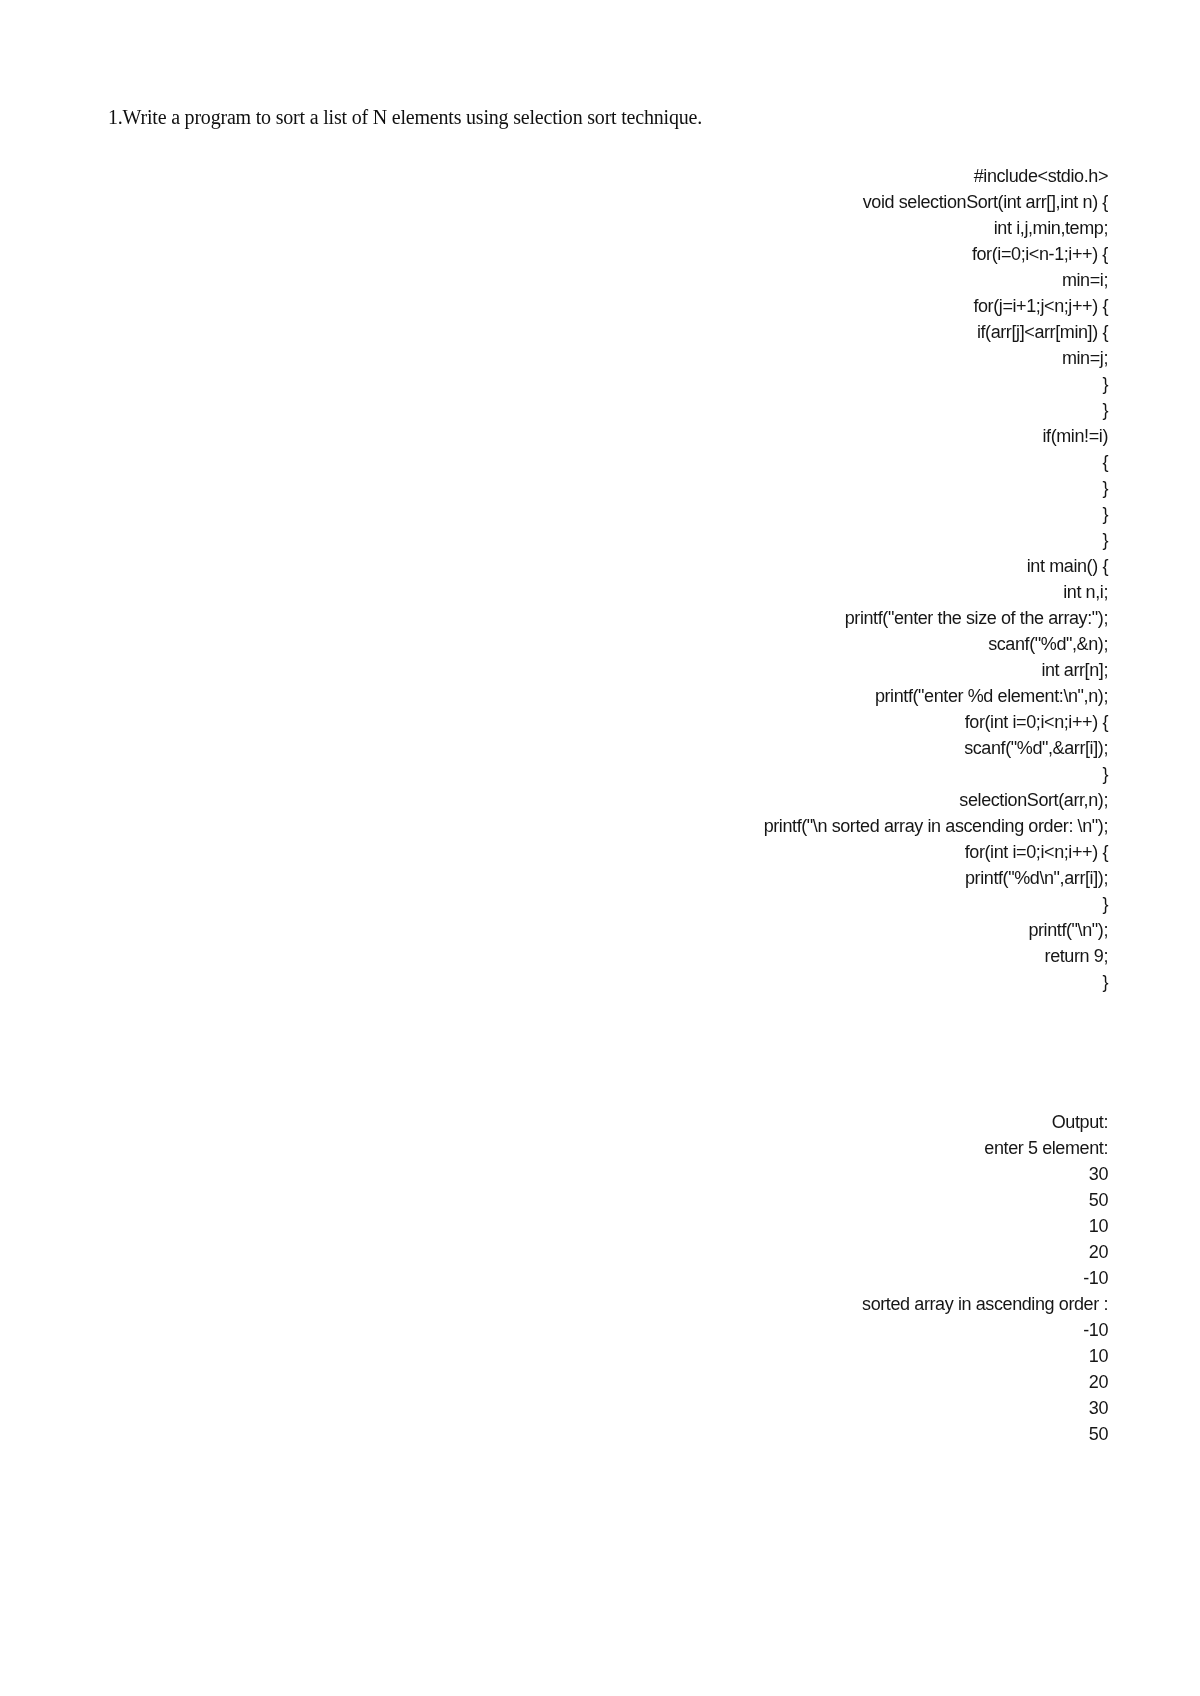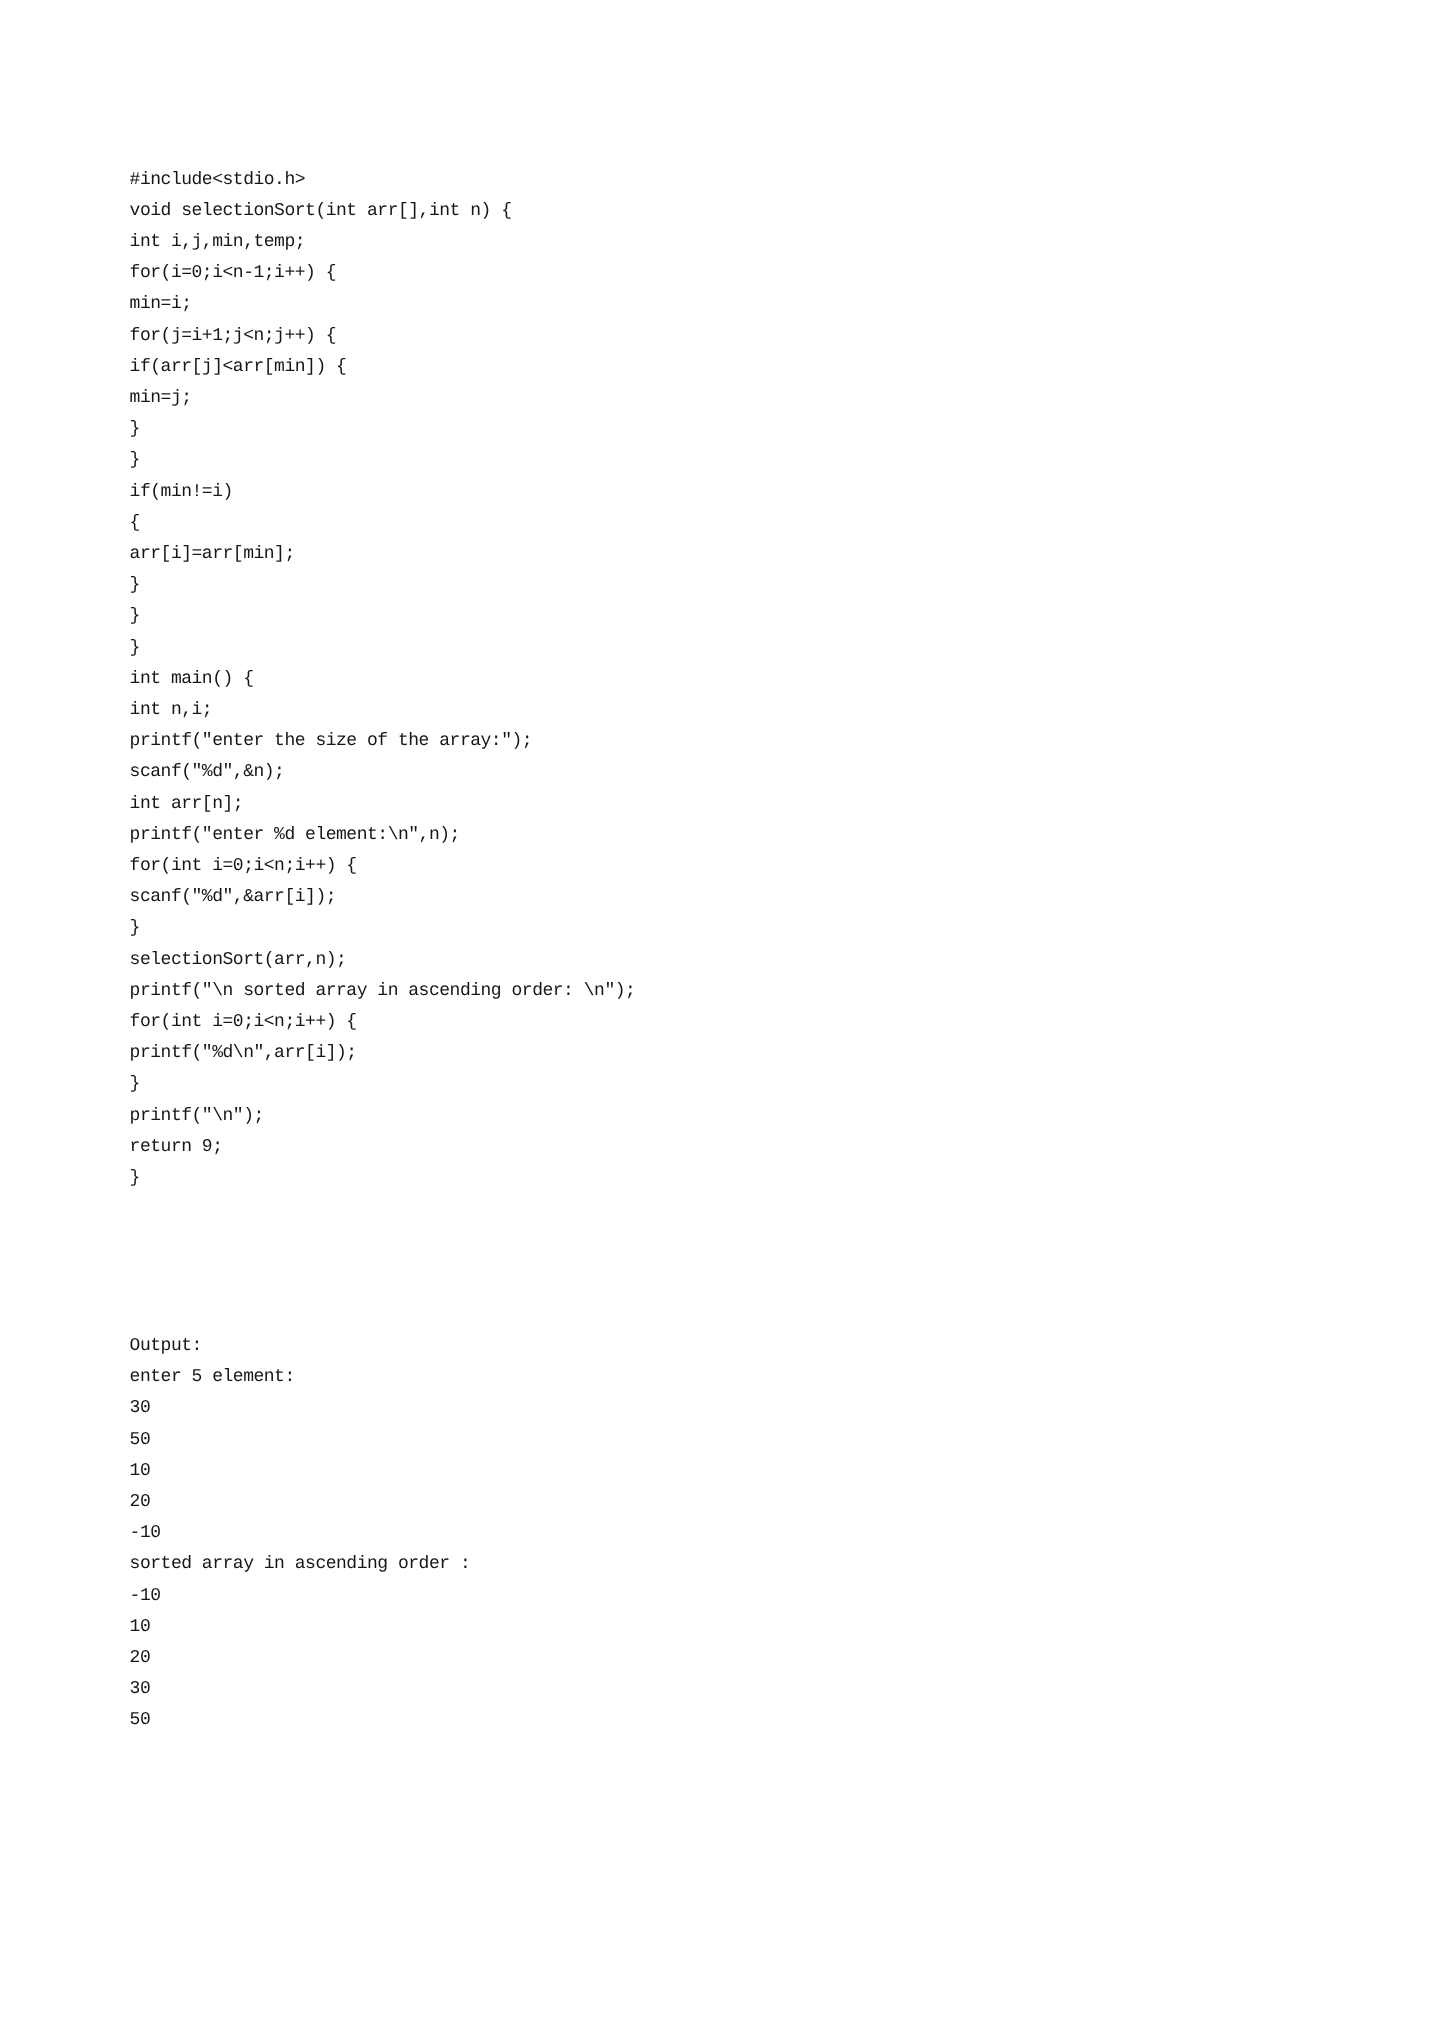--- a/index.html
+++ b/index.html
@@ -29,47 +29,48 @@
     color: #101010;
     white-space: pre;
   }
   .code-block {
     margin-top: 33px;
   }
   .output-block {
     margin-top: 114px;
   }
   .line {
-    font-family: Liberation Mono, monospace;
-    font-size: 15px;
+    font-family: Liberation Sans, sans-serif;
+    font-size: 18px;
     letter-spacing: -0.4px;
     line-height: 26px;
     color: #161616;
     white-space: pre;
+    text-align: right;
   }
 </style>
 </head>
 <body>
 
 <div class="page">
+  <div class="title">1.Write a program to sort a list of N elements using selection sort technique.</div>
 
   <div class="code-block">
       <div class="line">#include&lt;stdio.h&gt;</div>
       <div class="line">void selectionSort(int arr[],int n) {</div>
       <div class="line">int i,j,min,temp;</div>
       <div class="line">for(i=0;i&lt;n-1;i++) {</div>
       <div class="line">min=i;</div>
       <div class="line">for(j=i+1;j&lt;n;j++) {</div>
       <div class="line">if(arr[j]&lt;arr[min]) {</div>
       <div class="line">min=j;</div>
       <div class="line">}</div>
       <div class="line">}</div>
       <div class="line">if(min!=i)</div>
       <div class="line">{</div>
-      <div class="line">arr[i]=arr[min];</div>
       <div class="line">}</div>
       <div class="line">}</div>
       <div class="line">}</div>
       <div class="line">int main() {</div>
       <div class="line">int n,i;</div>
       <div class="line">printf("enter the size of the array:");</div>
       <div class="line">scanf("%d",&amp;n);</div>
       <div class="line">int arr[n];</div>
       <div class="line">printf("enter %d element:\n",n);</div>
       <div class="line">for(int i=0;i&lt;n;i++) {</div>

